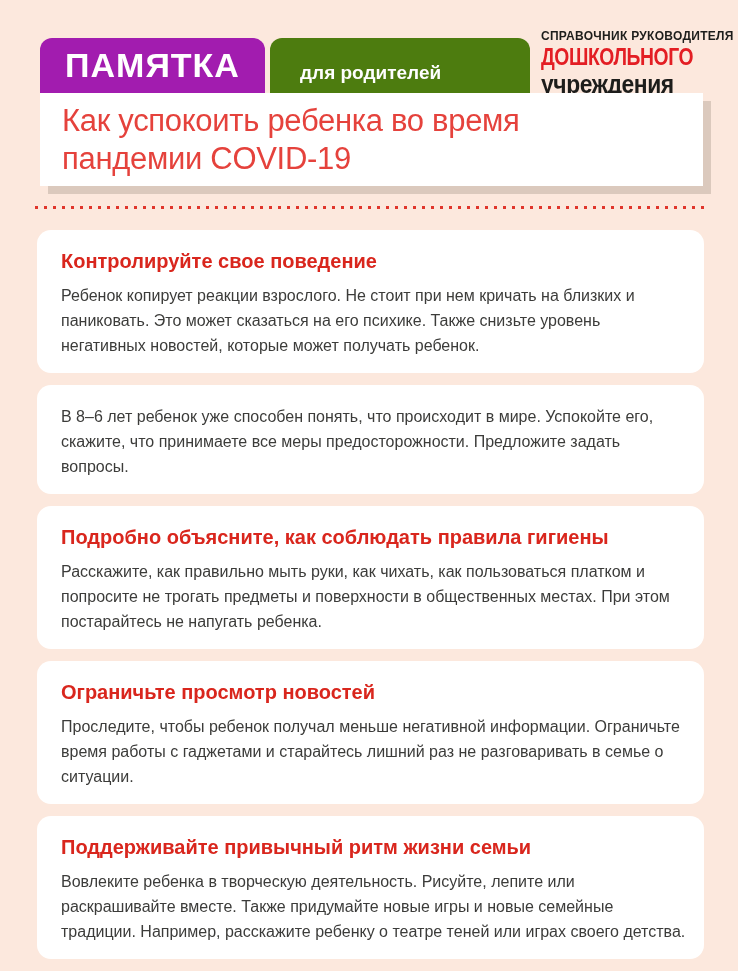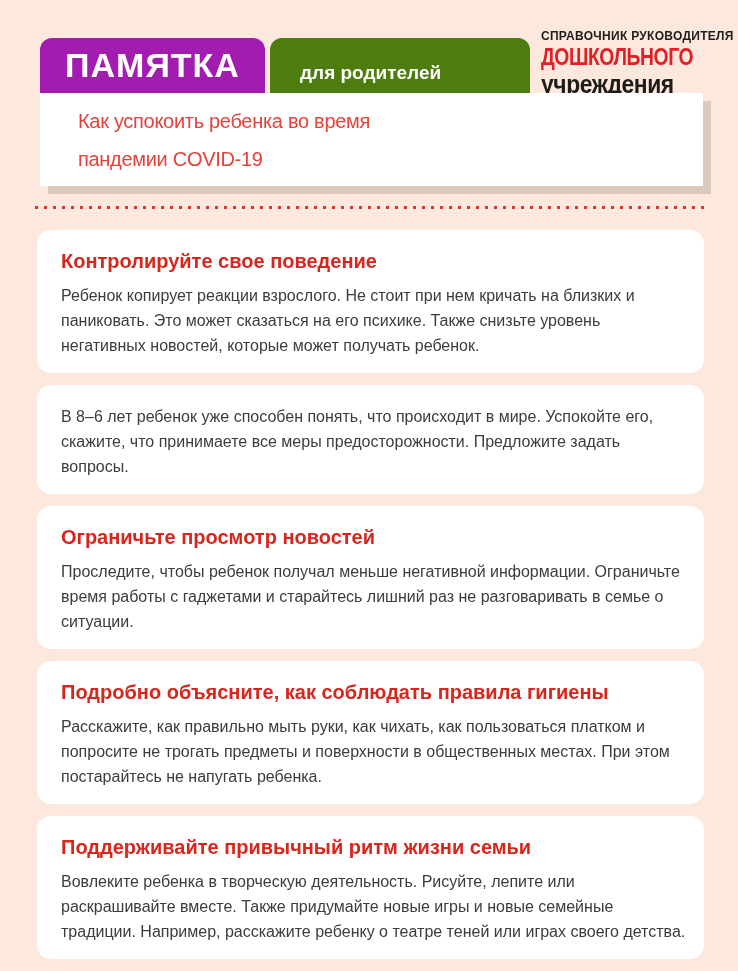--- a/index.html
+++ b/index.html
@@ -34,22 +34,22 @@
   .logo-line2{font-size:23px;color:#e31e24;letter-spacing:-.5px;margin-bottom:2px;transform:scaleX(.84);transform-origin:left;}
   .logo-line3{font-size:26px;letter-spacing:-.5px;transform:scaleX(.88);transform-origin:left;}
 
   .title-card{
     position:absolute;left:40px;top:93px;width:663px;height:93px;
     background:#ffffff;
     box-shadow:8px 8px 0 #dbc9bd;
     display:flex;align-items:center;
   }
   .title{
-    margin:16px;padding-left:22px;
-    font-size:20px;font-weight:300;line-height:38px;
+    margin:0;padding-left:22px;
+    font-size:31px;font-weight:300;line-height:38px;
     color:#e5423c;letter-spacing:-.3px;
   }
 
   
   .dotted{
     margin:20px 33px 0 35px;height:3px;
     background-image:repeating-linear-gradient(to right,#e0352b 0 3px,transparent 3px 9px);
   }
 
   
@@ -99,27 +99,27 @@
     <section class="card">
       <h2>Контролируйте свое поведение</h2>
       <p>Ребенок копирует реакции взрослого. Не стоит при нем кричать на близких и паниковать. Это может сказаться на его психике. Также снизьте уровень негативных новостей, которые может получать ребенок.</p>
     </section>
 
     <section class="card">
       <p>В 8–6 лет ребенок уже способен понять, что происходит в мире. Успокойте его, скажите, что принимаете все меры предосторожности. Предложите задать вопросы.</p>
     </section>
 
     <section class="card">
-      <h2>Ограничьте просмотр новостей</h2>
-      <p>Проследите, чтобы ребенок получал меньше негативной информации. Ограничьте время работы с гаджетами и старайтесь лишний раз не разговаривать в семье о ситуации.</p>
+      <h2>Подробно объясните, как соблюдать правила гигиены</h2>
+      <p>Расскажите, как правильно мыть руки, как чихать, как пользоваться платком и попросите не трогать предметы и поверхности в общественных местах. При этом постарайтесь не напугать ребенка.</p>
     </section>
 
     <section class="card">
-      <h2>Подробно объясните, как соблюдать правила гигиены</h2>
-      <p>Расскажите, как правильно мыть руки, как чихать, как пользоваться платком и попросите не трогать предметы и поверхности в общественных местах. При этом постарайтесь не напугать ребенка.</p>
+      <h2>Ограничьте просмотр новостей</h2>
+      <p>Проследите, чтобы ребенок получал меньше негативной информации. Ограничьте время работы с гаджетами и старайтесь лишний раз не разговаривать в семье о ситуации.</p>
     </section>
 
     <section class="card">
       <h2>Поддерживайте привычный ритм жизни семьи</h2>
       <p>Вовлеките ребенка в творческую деятельность. Рисуйте, лепите или раскрашивайте вместе. Также придумайте новые игры и новые семейные традиции. Например, расскажите ребенку о театре теней или играх своего детства.</p>
     </section>
 
   </main>
 </div>
 

